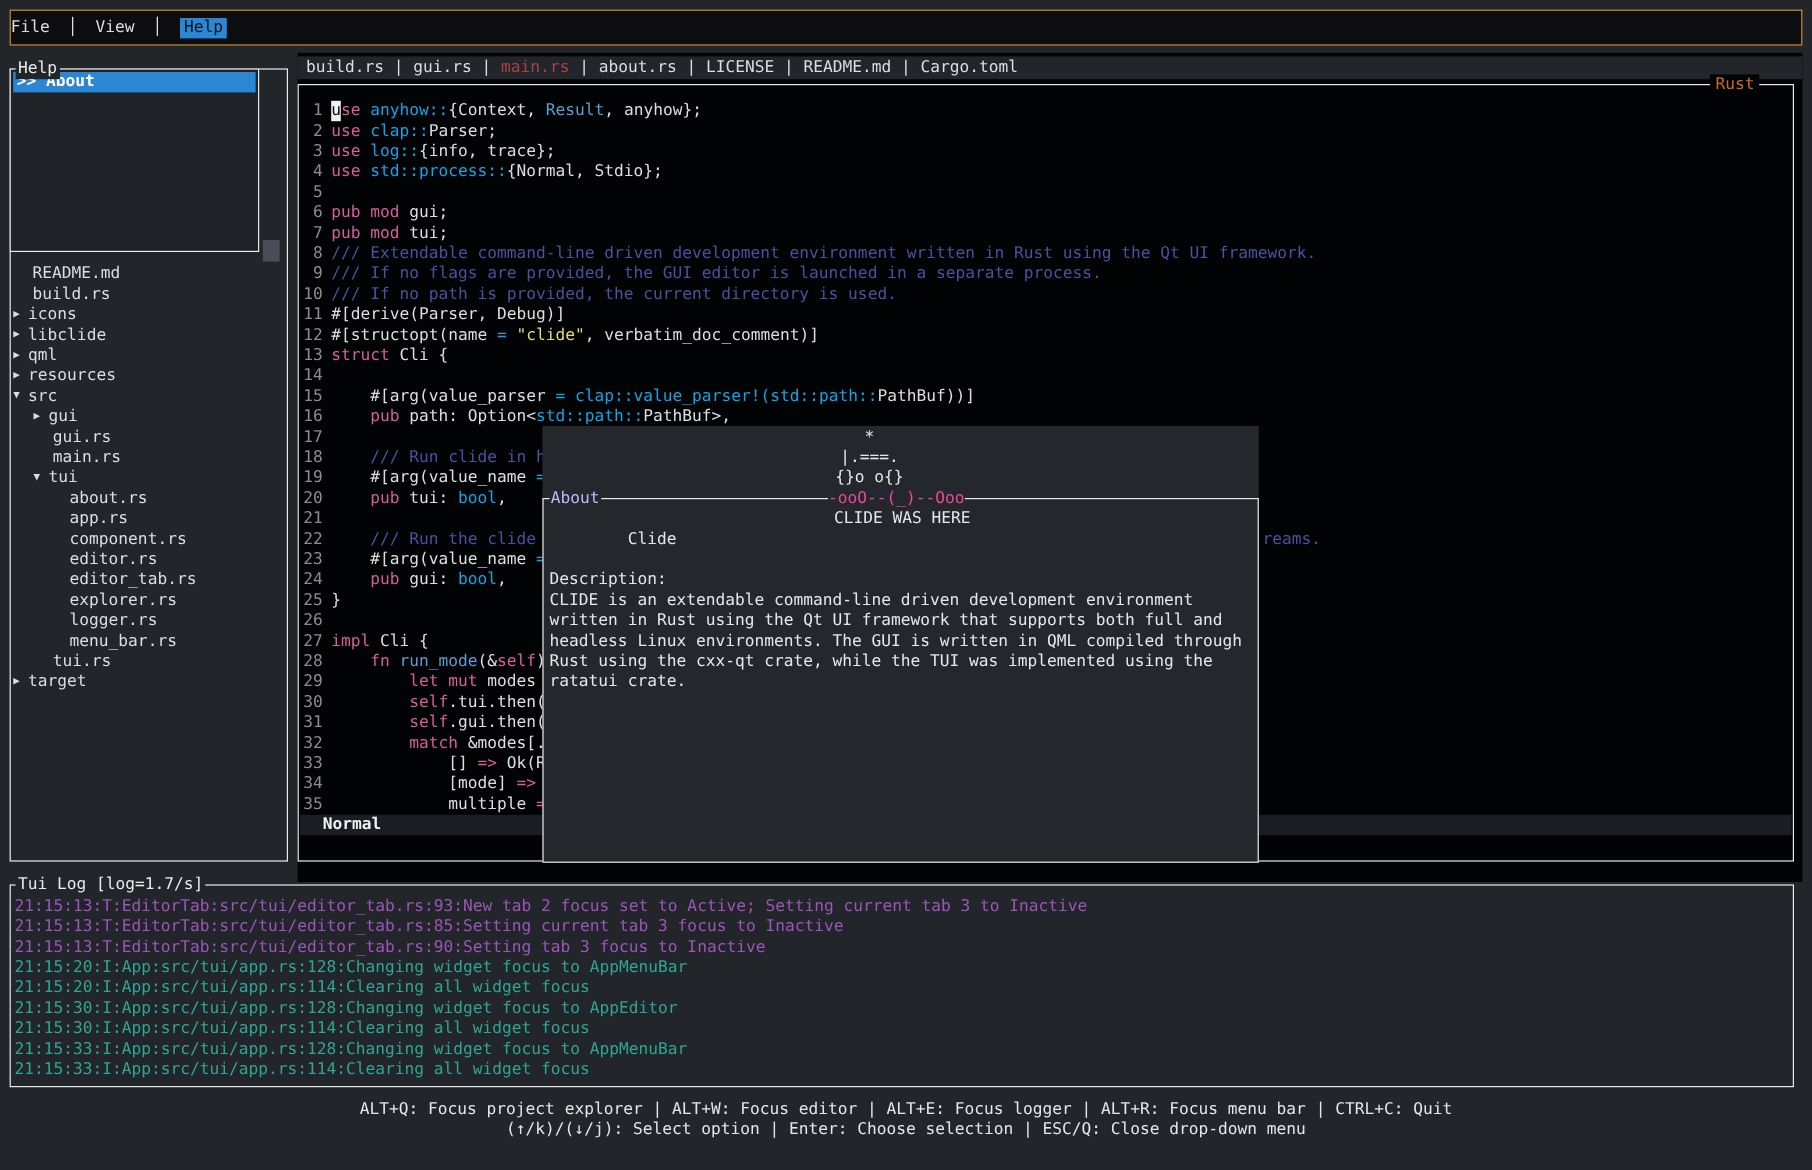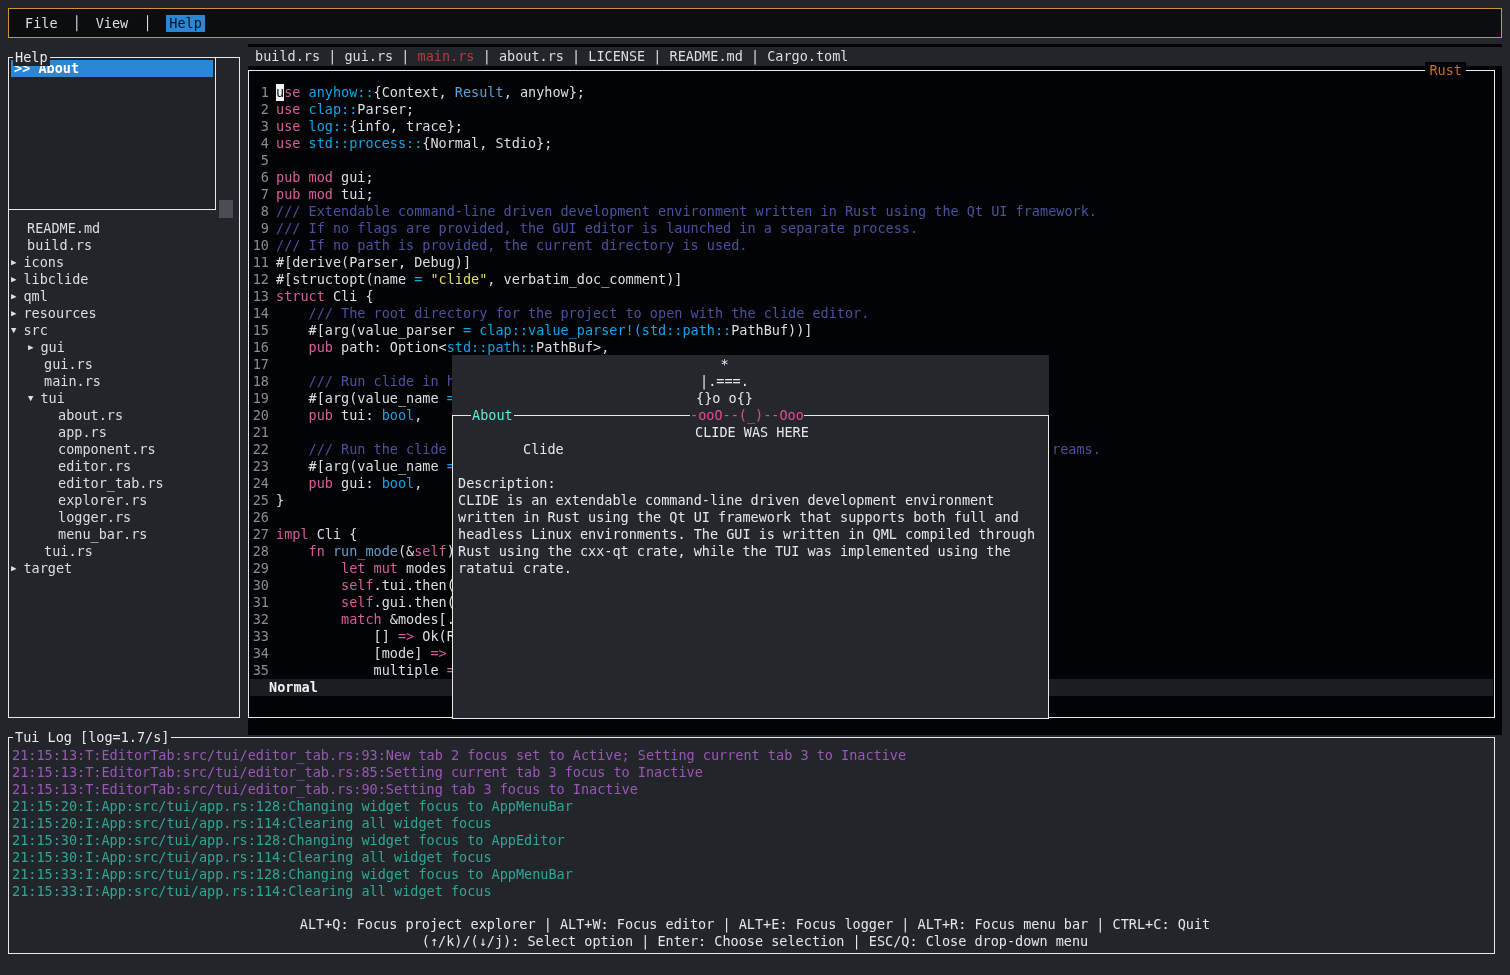--- a/index.html
+++ b/index.html
@@ -3,21 +3,21 @@
 <meta charset="utf-8">
 <style>
   * { margin:0; padding:0; box-sizing:border-box; }
   html,body { width:1510px; height:975px; background:#22262b; overflow:hidden; }
   body { font-family:"DejaVu Sans Mono", monospace; font-size:13.5px; line-height:17px; color:#dcdee0; position:relative; }
 
   .row17 { height:17px; white-space:pre; }
 
   
   #menubar { position:absolute; left:8px; top:8px; width:1494px; height:30px;
-             border:1px solid #d1922f; background:#0b0d10; display:flex; align-items:center; padding-left:16px; }
+             border:1px solid #d1922f; background:#0b0d10; display:flex; align-items:center; padding-left:0; }
   #menu-items { display:flex; align-items:center; gap:15px; }
   .menu-item { white-space:pre; }
   .menu-item.active { background:#2b87d3; color:#06121d; padding:0 3px; }
   .msep { color:#dcdee0; }
 
   
   #editor-region { position:absolute; left:248px; top:44px; width:1254px; height:691px; background:#020304; }
   #tabs-row { position:absolute; left:0; top:3px; width:100%; height:19px; background:#22262b;
               display:flex; align-items:center; padding-left:7px; white-space:pre; }
   .tab { color:#dcdee0; }
@@ -56,28 +56,28 @@
   #help-item { margin:2px; height:17px; background:#2b87d3; color:#ffffff; font-weight:bold;
                display:flex; align-items:center; padding-left:3px; white-space:pre; }
 
   #tree-scroll-thumb { position:absolute; left:219px; top:200px; width:14px; height:18px; background:#4a4e54; }
 
   
   #popup { position:absolute; left:452px; top:355px; width:597px; z-index:5; }
   #popup-art { height:60px; background:#24282d; padding-top:1px; }
   #popup-art .row17 { text-align:center; padding-right:52px; color:#e6e7e9; }
   #popup-box { position:relative; height:304px; background:#24282d; border:1px solid #e9e9e9; }
-  #popup-title { position:absolute; top:-9px; left:18px; background:#24282d; padding:0 1px; color:#5eead4; }
+  #popup-title { position:absolute; top:-9px; left:5px; background:#24282d; padding:0 1px; color:#c4b5fd; }
   #popup-border-art { position:absolute; top:-9px; left:237px; background:#24282d; color:#ec4899; }
   #popup-content { padding:8px 0 0 5px; color:#e6e7e9; }
   #popup-tagline { position:absolute; left:237px; top:0; }
   .prow { position:relative; height:17px; white-space:pre; }
 
   
-  #log-box { position:absolute; left:8px; top:737px; width:1487px; height:217px; border:1px solid #e9e9e9; }
+  #log-box { position:absolute; left:8px; top:737px; width:1487px; height:169px; border:1px solid #e9e9e9; }
   #log-title { position:absolute; top:-9px; left:4px; background:#22262b; padding:0 2px; color:#e9e9e9; }
   #log-lines { padding:9px 0 0 3px; }
   .log-line { height:17px; white-space:pre; }
   .log-trace { color:#9c55b8; }
   .log-info  { color:#2fa693; }
 
   
   #statusbar { position:absolute; left:0; top:916px; width:100%; text-align:center; color:#e4e6e8; }
 </style>
 </head>
@@ -104,21 +104,21 @@
         <div class="cline"><span class="lnum">4</span><span class="tok k">use</span><span class="tok p"> </span><span class="tok m">std::process::</span><span class="tok p">{Normal, Stdio};</span></div>
         <div class="cline"><span class="lnum">5</span></div>
         <div class="cline"><span class="lnum">6</span><span class="tok k">pub mod</span><span class="tok p"> gui;</span></div>
         <div class="cline"><span class="lnum">7</span><span class="tok k">pub mod</span><span class="tok p"> tui;</span></div>
         <div class="cline"><span class="lnum">8</span><span class="tok c">/// Extendable command-line driven development environment written in Rust using the Qt UI framework.</span></div>
         <div class="cline"><span class="lnum">9</span><span class="tok c">/// If no flags are provided, the GUI editor is launched in a separate process.</span></div>
         <div class="cline"><span class="lnum">10</span><span class="tok c">/// If no path is provided, the current directory is used.</span></div>
         <div class="cline"><span class="lnum">11</span><span class="tok p">#[derive(Parser, Debug)]</span></div>
         <div class="cline"><span class="lnum">12</span><span class="tok p">#[structopt(name </span><span class="tok m">=</span><span class="tok p"> </span><span class="tok s">"clide"</span><span class="tok p">, verbatim_doc_comment)]</span></div>
         <div class="cline"><span class="lnum">13</span><span class="tok k">struct</span><span class="tok p"> Cli {</span></div>
-        <div class="cline"><span class="lnum">14</span><span class="tok c">    /// The root directory for the project to open with the clide editor.</span></div>
+        <div class="cline"><span class="lnum">14</span></div>
         <div class="cline"><span class="lnum">15</span><span class="tok p">    #[arg(value_parser </span><span class="tok m">=</span><span class="tok p"> </span><span class="tok m">clap::</span><span class="tok m">value_parser!(</span><span class="tok m">std::path::</span><span class="tok p">PathBuf))]</span></div>
         <div class="cline"><span class="lnum">16</span><span class="tok k">    pub</span><span class="tok p"> path: Option&lt;</span><span class="tok m">std::path::</span><span class="tok p">PathBuf&gt;,</span></div>
         <div class="cline"><span class="lnum">17</span></div>
         <div class="cline"><span class="lnum">18</span><span class="tok c">    /// Run clide in h</span></div>
         <div class="cline"><span class="lnum">19</span><span class="tok p">    #[arg(value_name </span><span class="tok m">=</span></div>
         <div class="cline"><span class="lnum">20</span><span class="tok k">    pub</span><span class="tok p"> tui: </span><span class="tok m">bool</span><span class="tok p">,</span></div>
         <div class="cline"><span class="lnum">21</span></div>
         <div class="cline"><span class="lnum">22</span><span class="tok c">    /// Run the clide </span><span class="tail tok c">reams.</span></div>
         <div class="cline"><span class="lnum">23</span><span class="tok p">    #[arg(value_name </span><span class="tok m">=</span></div>
         <div class="cline"><span class="lnum">24</span><span class="tok k">    pub</span><span class="tok p"> gui: </span><span class="tok m">bool</span><span class="tok p">,</span></div>

